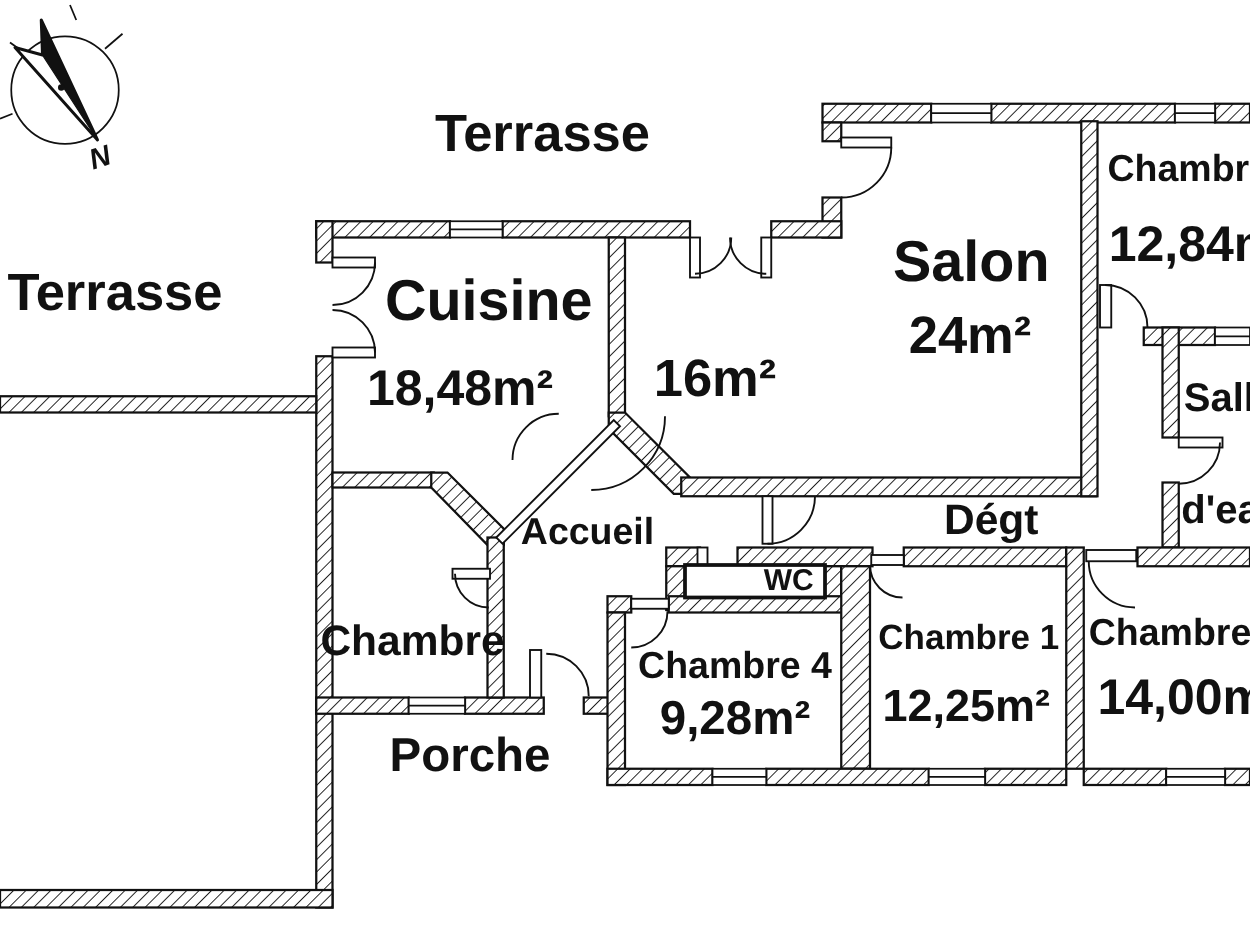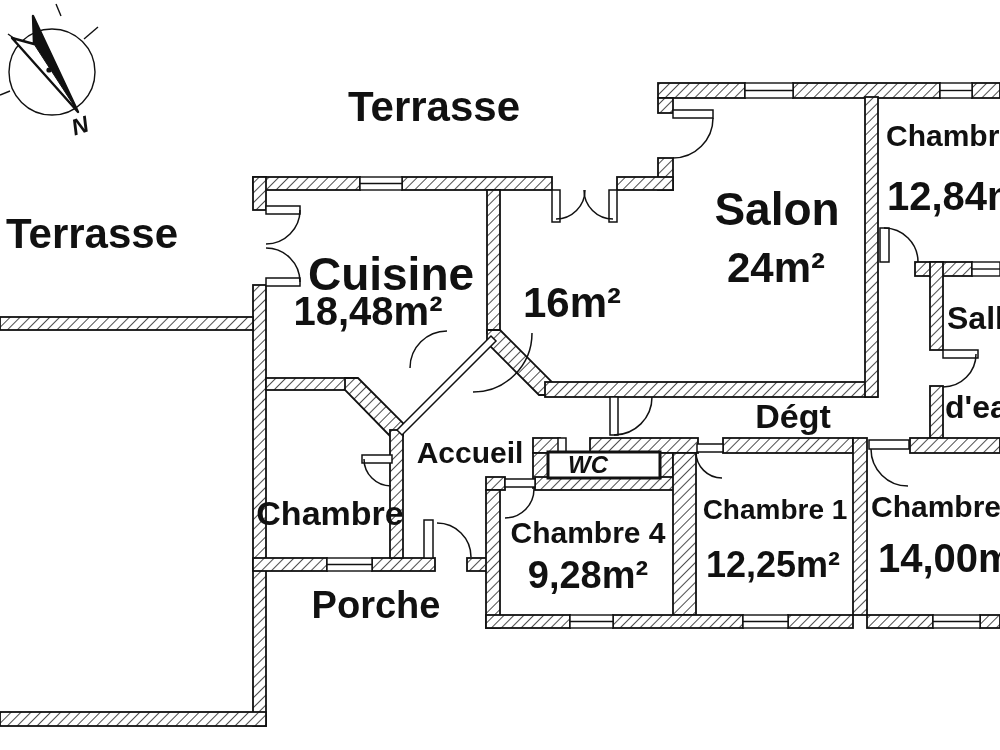--- a/index.html
+++ b/index.html
@@ -228,37 +228,37 @@
       <line x1="56" y1="4" x2="61" y2="16" stroke="#111111" stroke-width="1.4"></line>
       <polygon points="78,112 12,38 34,44 33,16" fill="#ffffff" stroke="#111111" stroke-width="2.4" stroke-linejoin="round"></polygon>
       <polygon points="78,112 34,44 33,16" fill="#111111" stroke="#111111" stroke-width="1"></polygon>
       <circle cx="49" cy="70" r="2.6" fill="#111111"></circle>
     </g>
   </svg>
 
   <div class="lbl t42" style="left:434px;top:107px;">Terrasse</div>
   <div class="lbl t42" style="left:92px;top:234px;">Terrasse</div>
 
-  <div class="lbl t46" style="left:391px;top:240px;margin-top:34px;">Cuisine</div>
+  <div class="lbl t46" style="left:391px;top:240px;">Cuisine</div>
   <div class="lbl t40" style="left:368px;top:311px;">18,48m²</div>
 
   <div class="lbl t42" style="left:572px;top:303px;">16m²</div>
 
   <div class="lbl t46" style="left:777px;top:209px;">Salon</div>
   <div class="lbl t42" style="left:776px;top:268px;">24m²</div>
 
   <div class="lbl t30 left-anchored" style="left:886px;top:136px;">Chambre</div>
   <div class="lbl t40 left-anchored" style="left:887px;top:196px;">12,84m²</div>
 
   <div class="lbl t32 left-anchored" style="left:947px;top:318px;">Salle</div>
   <div class="lbl t32 left-anchored" style="left:945px;top:407px;">d'eau</div>
 
   <div class="lbl t34" style="left:793px;top:416px;">Dégt</div>
-  <div class="lbl t30" style="left:470px;top:453px;text-align:center;">Accueil</div>
-  <div class="lbl t24" style="left:588px;top:465px;font-style:italic;">WC</div>
+  <div class="lbl t30" style="left:470px;top:426px;text-align:center;">Accueil</div>
+  <div class="lbl t24" style="left:631px;top:465px;">WC</div>
   <div class="lbl t34" style="left:330px;top:513px;">Chambre</div>
 
   <div class="lbl t30" style="left:588px;top:533px;">Chambre 4</div>
   <div class="lbl t38" style="left:588px;top:575px;">9,28m²</div>
 
   <div class="lbl t28" style="left:775px;top:510px;">Chambre 1</div>
   <div class="lbl t36" style="left:773px;top:565px;">12,25m²</div>
 
   <div class="lbl t30 left-anchored" style="left:871px;top:507px;">Chambre</div>
   <div class="lbl t40 left-anchored" style="left:878px;top:558px;">14,00m²</div>

